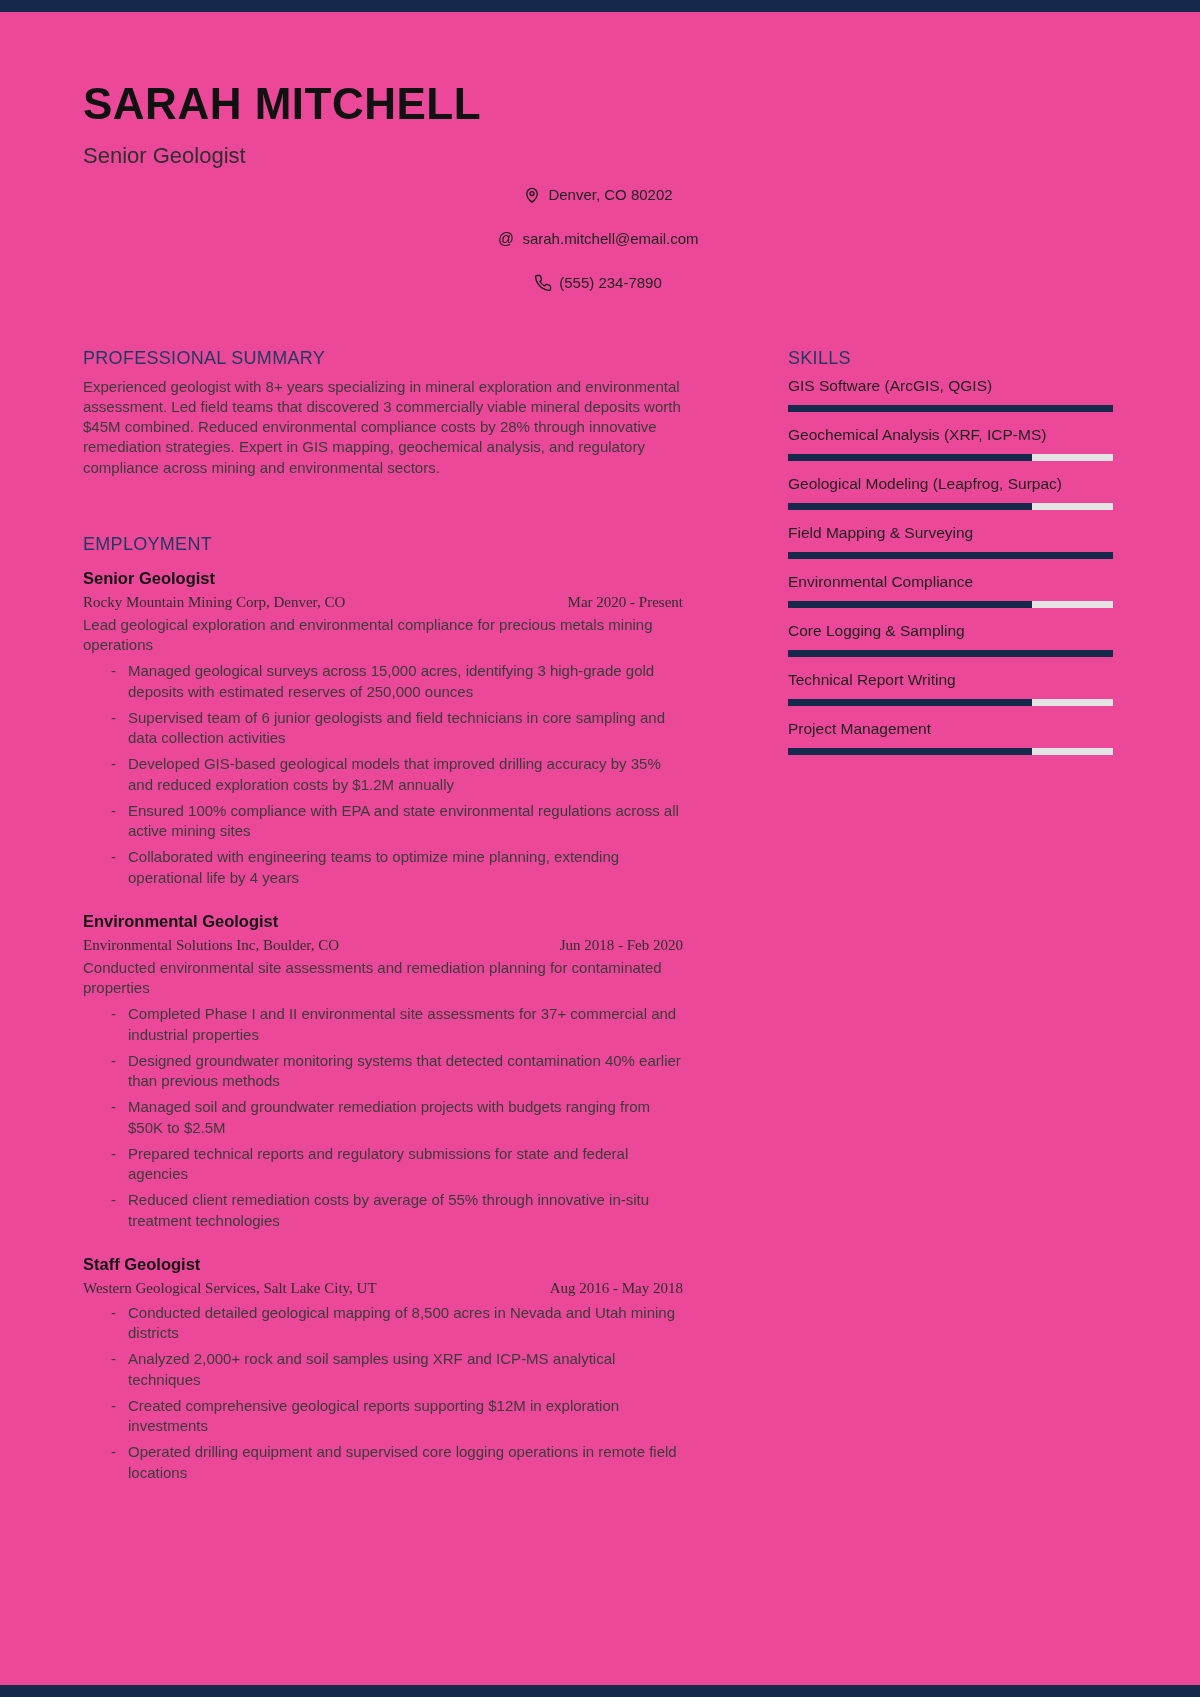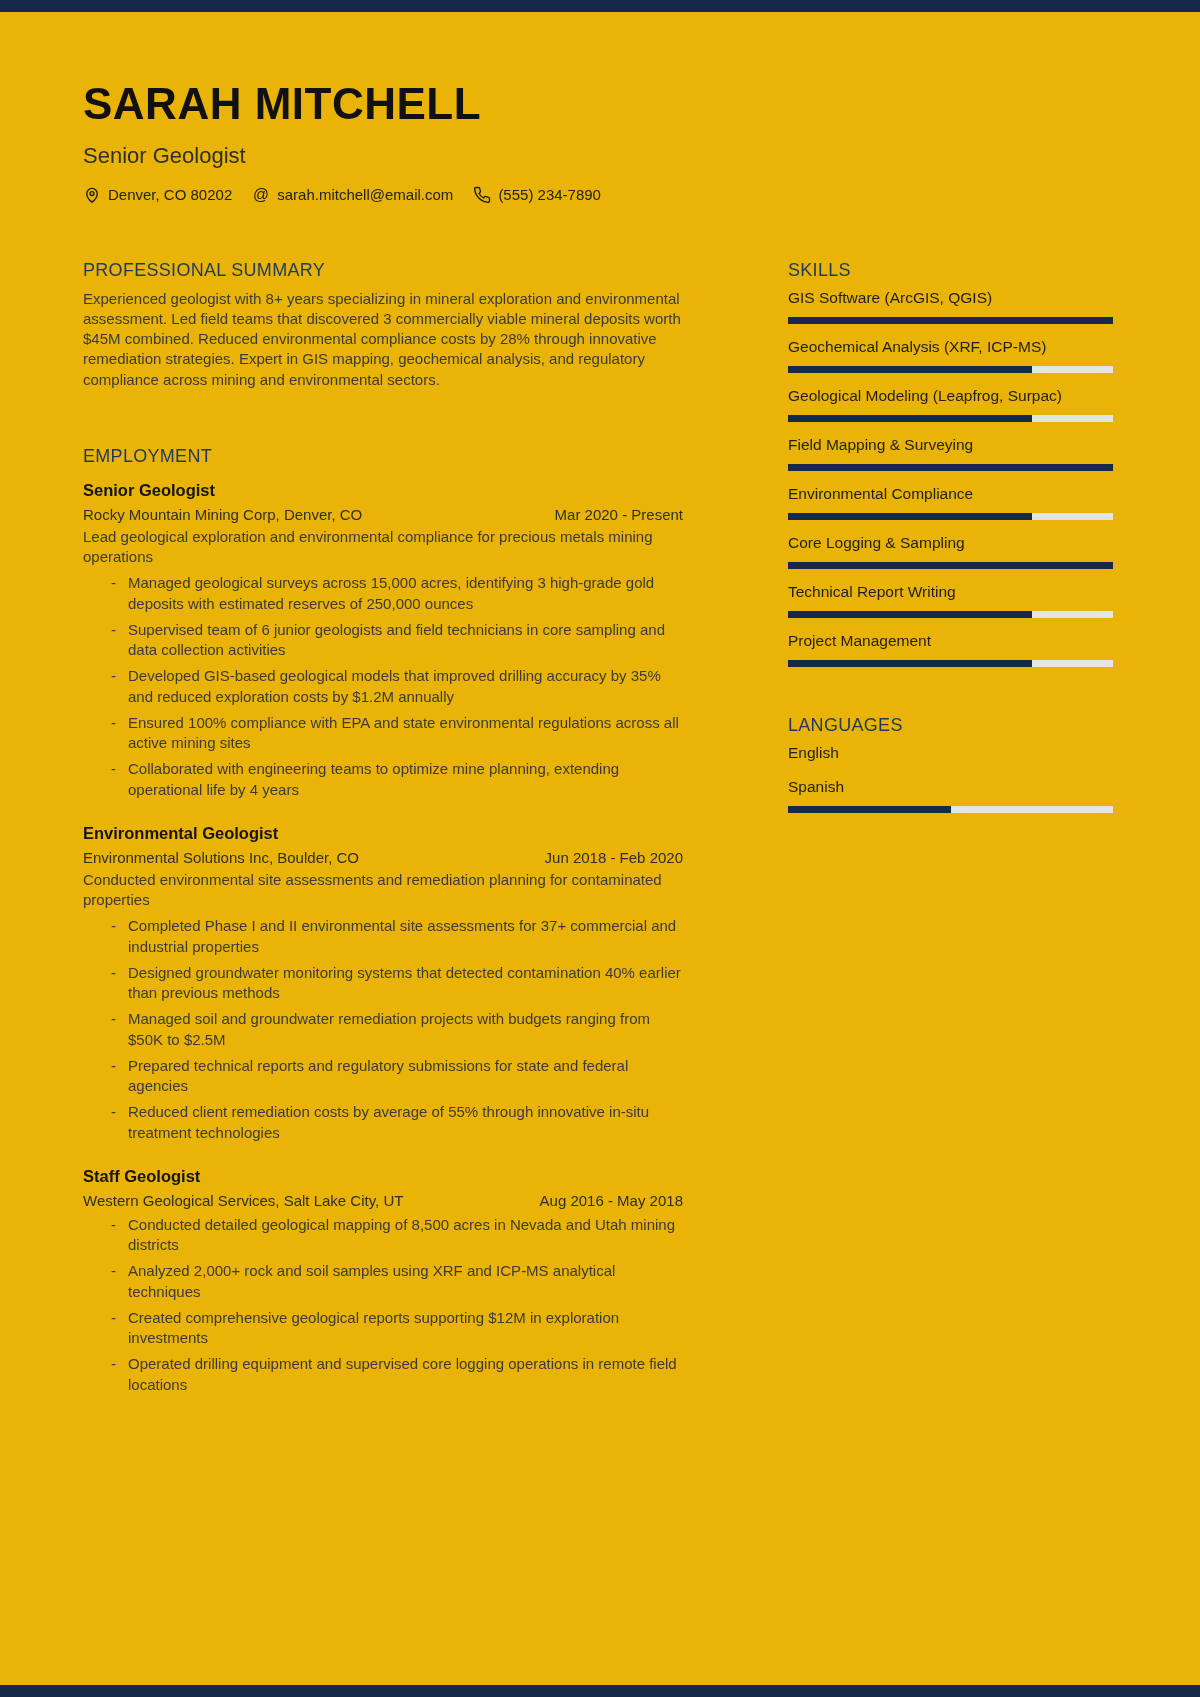--- a/index.html
+++ b/index.html
@@ -4,51 +4,51 @@
 <style>
   :root{
     --accent:#1e3a5f;
     --bar-fill:#16294b;
     --bar-track:#e4e4e4;
     --edge-bar:#16294b;
   }
   *{box-sizing:border-box;}
   html,body{margin:0;padding:0;background:#ffffff;}
   body{font-family:"Liberation Sans","DejaVu Sans",sans-serif;color:#3b3b3b;}
-  .page{position:relative;width:1200px;min-height:1697px;margin:0 auto;background:#eab308;
+  .page{position:relative;width:1200px;min-height:1697px;margin:0 auto;background:#ec4899;
         padding:80px 87px 40px 83px;}
   .edge-bar{position:absolute;left:0;right:0;height:12px;background:var(--edge-bar);}
   .edge-bar.top{top:0;}
   .edge-bar.bottom{bottom:0;}
 
   
   h1{margin:0;font-size:44px;line-height:1.08;font-weight:700;color:#111;letter-spacing:.5px;}
   .person-title{margin-top:15px;font-size:22px;color:#2f2f2f;}
-  .contact-row{margin-top:17px;display:flex;gap:20px;font-size:15px;color:#222;}
+  .contact-row{margin-top:17px;display:flex;align-items:center;gap:26px;font-size:15px;color:#222;flex-direction:column;}
   .contact-item{display:flex;align-items:center;gap:7px;}
   .cicon{display:inline-flex;width:18px;height:18px;color:#1a1a1a;}
   .cicon svg{width:18px;height:18px;}
 
   
   .columns{display:flex;justify-content:space-between;margin-top:56px;}
   .main-col{width:600px;}
   .side-col{width:325px;}
 
   h2{margin:0 0 8px 0;font-size:18px;font-weight:400;color:var(--accent);letter-spacing:.3px;}
   .section{margin:0;}
   .main-col .section + .section{margin-top:56px;}
   .side-col .section + .section{margin-top:48px;}
 
   .summary-text{margin:0;font-size:15px;line-height:1.35;color:#3b3b3b;}
 
   
   .job{margin-top:14px;}
   .job + .job{margin-top:24px;}
   .jtitle{font-size:16.5px;font-weight:700;color:#141414;}
-  .jmeta{display:flex;justify-content:space-between;margin-top:6px;font-size:15px;color:#2e2e2e;}
+  .jmeta{display:flex;justify-content:space-between;margin-top:6px;font-size:15px;color:#2e2e2e;font-family:Liberation Serif, serif;}
   .jdesc{margin-top:4px;font-size:15px;line-height:1.35;color:#3b3b3b;}
   .jbullets{margin-top:6px;}
   .bullet{display:flex;margin-left:28px;margin-top:6px;font-size:15px;line-height:1.35;color:#3b3b3b;}
   .bullet .dash{flex:0 0 17px;}
 
   
   .meter{margin-bottom:14px;}
   .meter-label{font-size:15.5px;color:#1f1f1f;}
   .bar{margin-top:10px;height:7px;background:var(--bar-track);}
   .bar-fill{height:100%;background:var(--bar-fill);}
@@ -237,32 +237,17 @@
     </div>
   </div>
             <div class="meter">
     <div class="meter-label">Project Management</div>
     <div class="bar">
       <div class="bar-fill" style="width: 75%;"></div>
     </div>
   </div>
           </div>
       </section>
-      <section class="section">
-        <h2>LANGUAGES</h2>
-        <div id="languages">
-            <div class="meter no-bar">
-    <div class="meter-label">English</div>
-
-  </div>
-            <div class="meter">
-    <div class="meter-label">Spanish</div>
-    <div class="bar">
-      <div class="bar-fill" style="width: 50%;"></div>
-    </div>
-  </div>
-          </div>
-      </section>
     </aside>
   </div>
 
   <div class="edge-bar bottom"></div>
 </div>
 
 </body></html>

